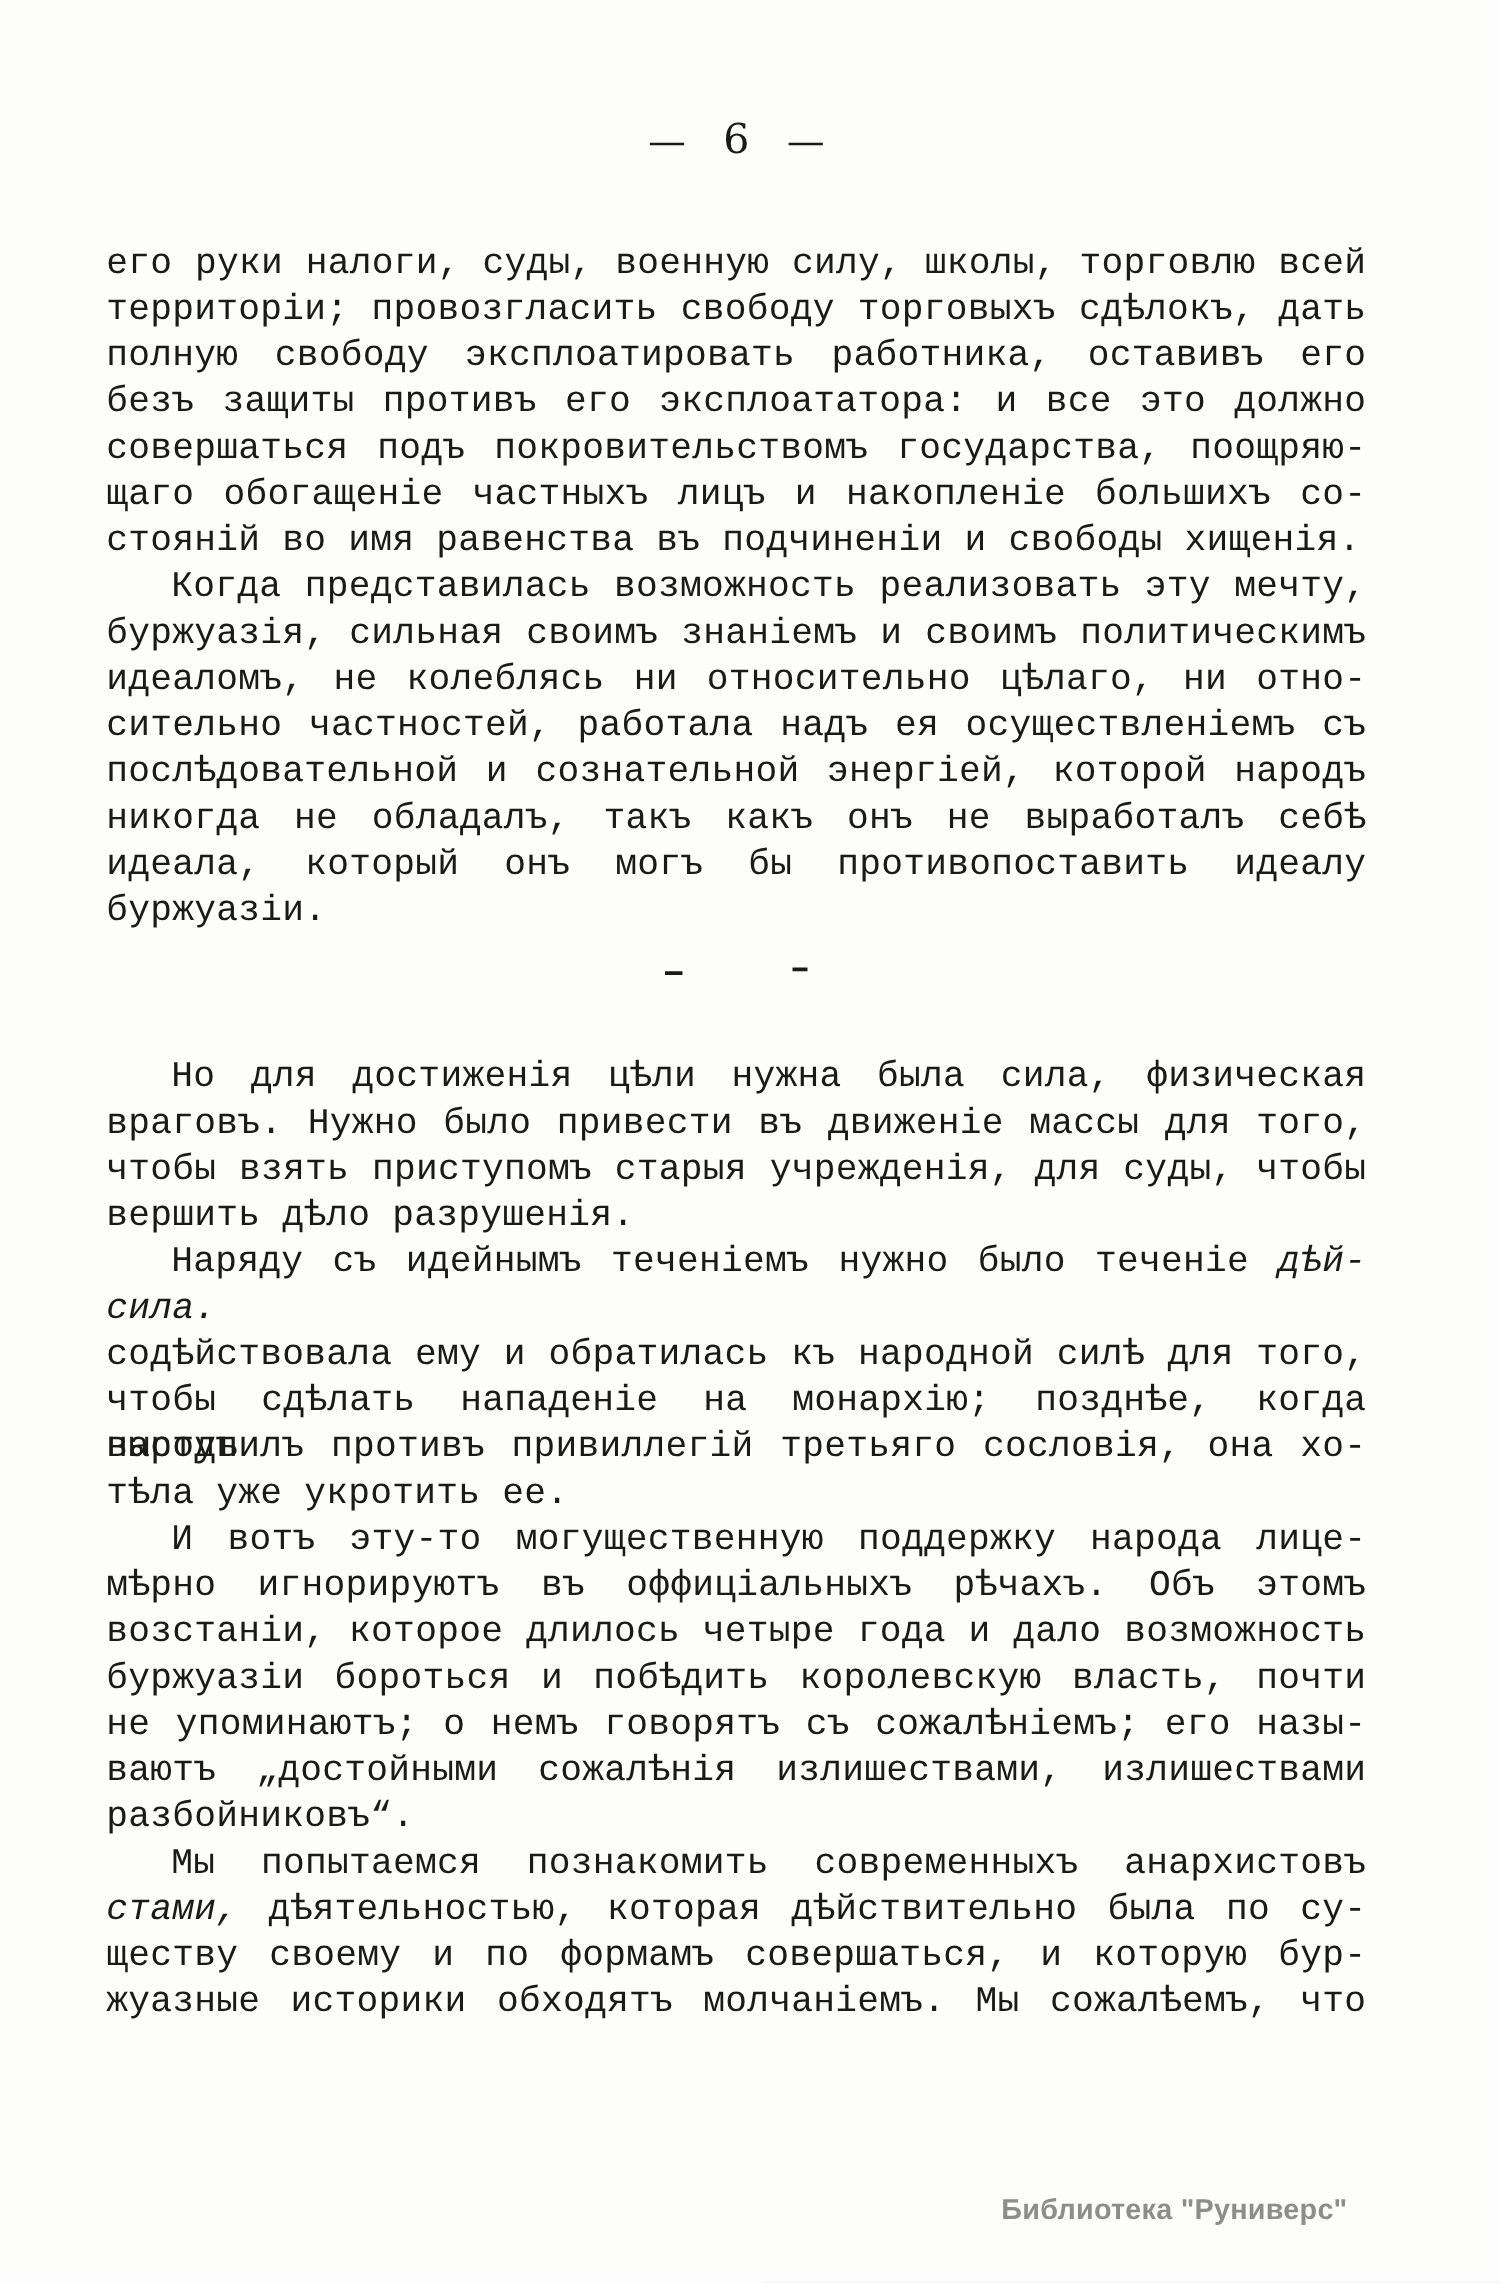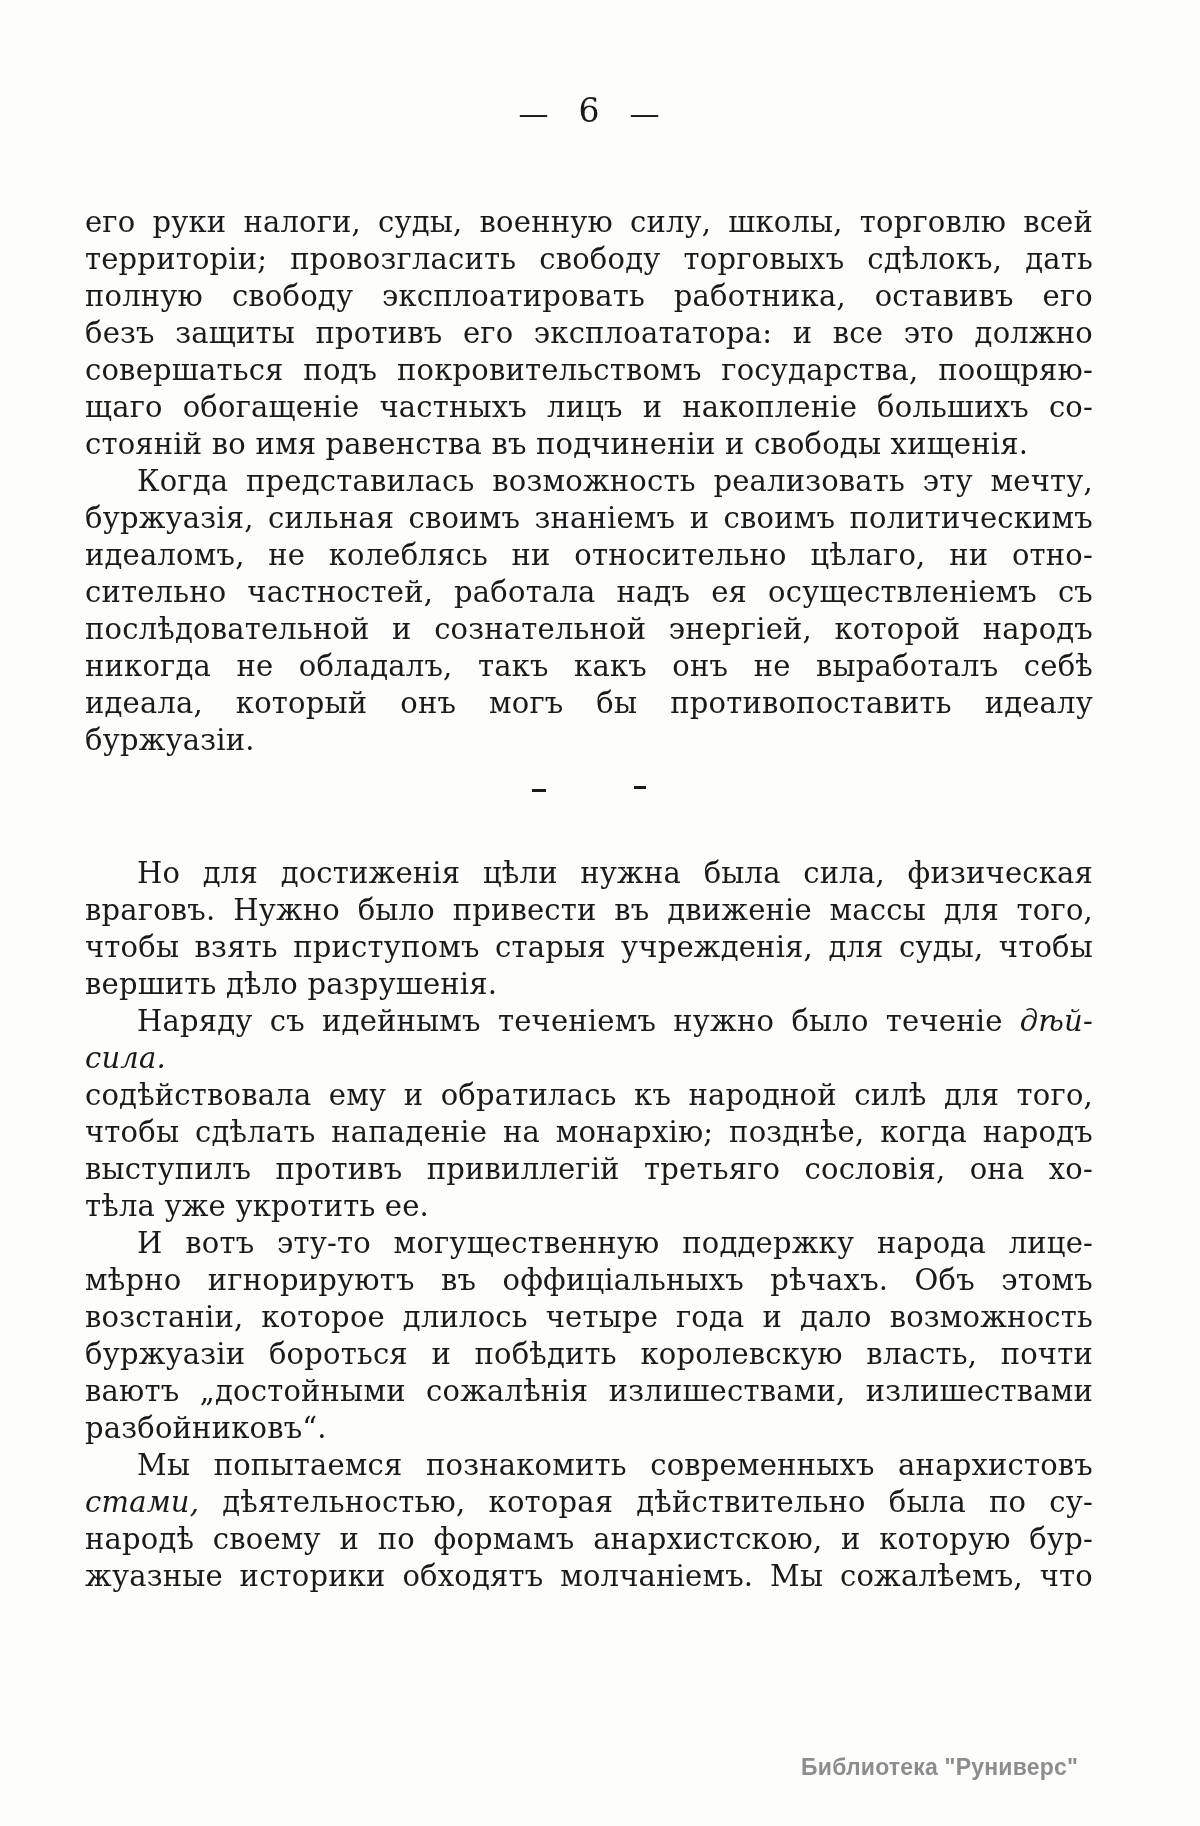--- a/index.html
+++ b/index.html
@@ -23,23 +23,24 @@
     align-items: center;
     gap: 30px;
     font-size: 30px;
   }
   .page-header .num {
     font-size: 33px;
     transform: translateY(-3px);
   }
   .text-block {
     position: absolute;
-    top: 204px;
+    top: 192px;
     left: 85px;
     width: 1008px;
+    font-family: Liberation Mono, monospace;
   }
   .paragraph { margin: 0; }
   .line {
     font-size: 29px;
     line-height: 37px;
     height: 37px;
     letter-spacing: 0.2px;
     text-align: justify;
     text-align-last: left;
     white-space: normal;
@@ -124,26 +125,27 @@
           <div class="line fill"><span>содѣйствовала ему и обратилась къ народной силѣ для того,</span></div>
           <div class="line fill"><span>чтобы сдѣлать нападеніе на монархію; позднѣе, когда народъ</span></div>
           <div class="line fill"><span>выступилъ противъ привиллегій третьяго сословія, она хо-</span></div>
           <div class="line"><span>тѣла уже укротить ее.</span></div>
         </div>
         <div class="paragraph">
           <div class="line fill first"><span>И вотъ эту-то могущественную поддержку народа лице-</span></div>
           <div class="line fill"><span>мѣрно игнорируютъ въ оффиціальныхъ рѣчахъ. Объ этомъ</span></div>
           <div class="line fill"><span>возстаніи, которое длилось четыре года и дало возможность</span></div>
           <div class="line fill"><span>буржуазіи бороться и побѣдить королевскую власть, почти</span></div>
+          <div class="line fill"><span>не упоминаютъ; о немъ говорятъ съ сожалѣніемъ; его назы-</span></div>
           <div class="line fill"><span>ваютъ „достойными сожалѣнія излишествами, излишествами</span></div>
           <div class="line"><span>разбойниковъ“.</span></div>
         </div>
         <div class="paragraph">
           <div class="line fill first"><span>Мы попытаемся познакомить современныхъ анархистовъ</span></div>
           <div class="line fill"><span class="it">стами,</span><span> дѣятельностью, которая дѣйствительно была по су-</span></div>
-          <div class="line fill"><span>народѣ своему и по формамъ анархистскою, и которую бур-</span></div>
+          <div class="line fill"><span>ществу своему и по формамъ совершаться, и которую бур-</span></div>
           <div class="line fill"><span>жуазные историки обходятъ молчаніемъ. Мы сожалѣемъ, что</span></div>
         </div>
       </div>
     </div>
 
   <div class="watermark">Библиотека "Руниверс"</div>
 </div>
 
 </body></html>

